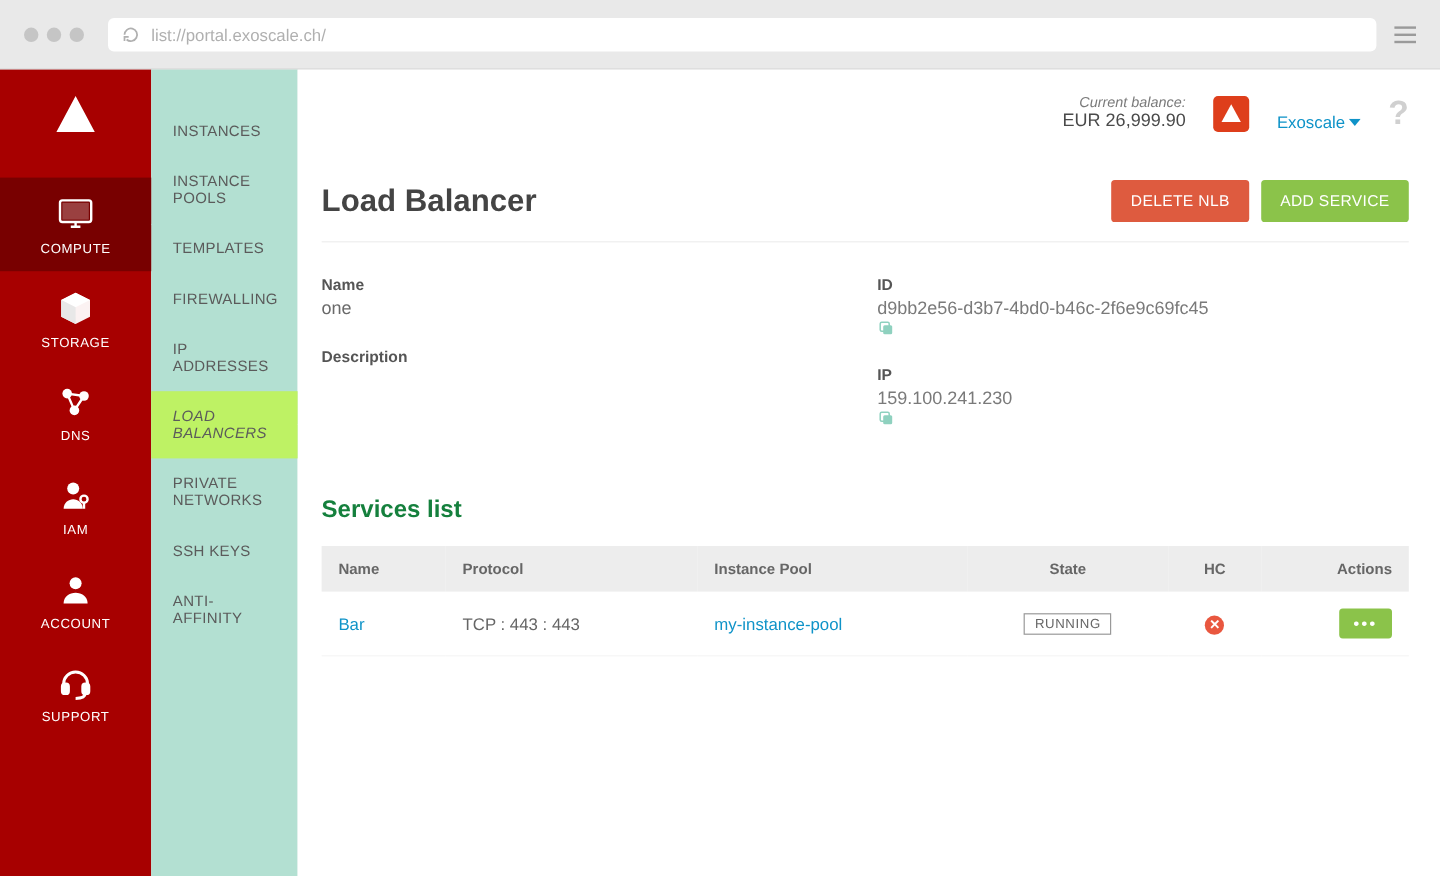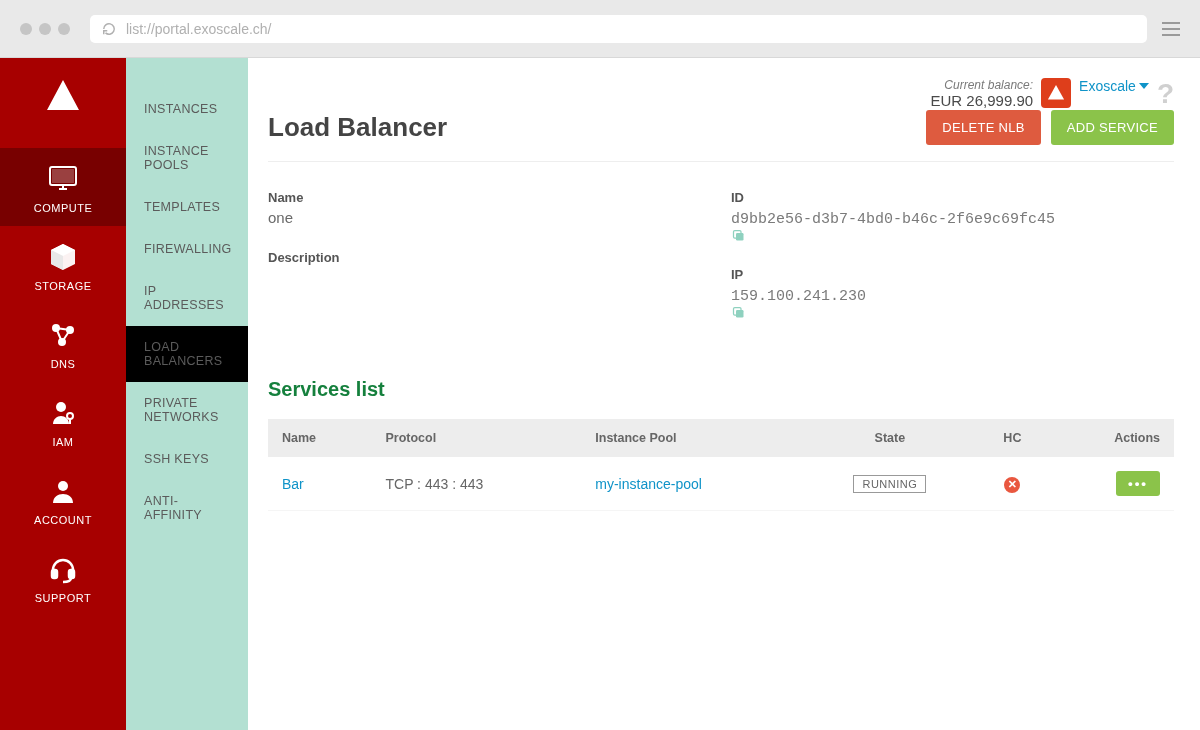--- a/index.html
+++ b/index.html
@@ -20,46 +20,46 @@
   .sidebar-primary { width:126px; background:#a70000; color:#fff; display:flex; flex-direction:column; align-items:center; padding-top:18px; }
   .brand-logo { width:40px; height:40px; margin-bottom:32px; }
   .nav-item { width:100%; display:flex; flex-direction:column; align-items:center; padding:14px 0 12px; cursor:pointer; }
   .nav-item.active { background:#780000; position:relative;text-align:center; }
   .nav-item .nav-icon { width:34px; height:34px; display:flex; align-items:center; justify-content:center; margin-bottom:6px; }
   .nav-item .nav-label { font-size:11px; letter-spacing:.5px; }
 
   
   .sidebar-secondary { width:122px; background:#b3e0d2; padding:30px 0 0 0; }
   .sub-item { display:block; padding:14px 18px; font-size:12.5px; color:#5b5b5b; letter-spacing:.3px; cursor:pointer; position:relative; }
-  .sub-item.active { background:#000000; }
+  .sub-item.active { background:#bef264;font-style:italic; }
   .sub-item.active::after { content:""; position:absolute; right:-10px; top:50%; transform:translateY(-50%); border:10px solid transparent; border-right-color:#fff; }
   
   .sidebar-primary .nav-item.active::after { content:""; position:absolute; right:-10px; top:50%; transform:translateY(-50%); border:10px solid transparent; border-right-color:#b3e0d2; }
 
   
   .main { flex:1; background:#fff; padding:20px 26px 0 20px; overflow:auto; }
-  .topbar { display:flex; justify-content:flex-end; align-items:flex-start; gap:8px; }
+  .topbar { display:flex; justify-content:flex-end; align-items:flex-end; gap:23px; margin-bottom:40px; }
   .balance { text-align:right; font-size:13px; color:#4a4a4a; line-height:1.2; }
   .balance .lbl { font-style:italic; color:#7a7a7a; font-size:12px; }
   .balance .amt { font-weight:400; font-size:15px; }
   .org-logo { width:30px; height:30px; background:#de3e1b; border-radius:4px; display:flex; align-items:center; justify-content:center; }
   .org-switch { color:#0f93c8; font-size:14px; cursor:pointer; display:flex; align-items:center; gap:3px; }
   .help-ic { font-size:28px; color:#d0d0d0; font-weight:700; cursor:pointer;}
 
   .page-head { display:flex; justify-content:space-between; align-items:center; border-bottom:1px solid #eee; padding-bottom:16px; margin-bottom:22px; }
   .page-title { font-size:26px; font-weight:700; color:#444; }
   .btn { border:none; color:#fff; font-size:13px; font-weight:400; padding:10px 16px; border-radius:3px; cursor:pointer; letter-spacing:.3px;}
   .btn-danger { background:#de5b3f; }
   .btn-success { background:#8bc34a; }
   .btn-row { display:flex; gap:10px; }
 
   .details-grid { display:grid; grid-template-columns: 1fr 1fr; row-gap:6px; column-gap:20px; margin-bottom:40px;}
   .detail-label { font-size:13px; font-weight:700; color:#555; padding-top:6px;}
   .detail-value { font-size:15px; color:#6a6a6a; padding:4px 0 18px; }
-  .mono { font-family: Liberation Mono, monospace; color:#7a7a7a; font-size:15px;}
+  .mono { font-family: Liberation Sans, sans-serif; color:#7a7a7a; font-size:15px;}
   .copy-ic { color:#8fd1bf; margin-left:6px; cursor:pointer; font-size:15px;}
 
   .section-title { font-size:20px; font-weight:700; color:#15803d; margin-bottom:18px; }
   table { width:100%; border-collapse:collapse; }
   thead th { background:#ededed; font-size:12.5px; font-weight:700; color:#666; text-align:left; padding:12px 14px; }
   thead th.center { text-align:center; }
   thead th.right { text-align:right; }
   tbody td { padding:14px; font-size:14px; color:#666; border-bottom:1px solid #f5f5f5;}
   tbody td a { color:#0f93c8; text-decoration:none; }
   .state-badge { display:inline-block; border:1px solid #999; padding:2px 8px; font-size:11px; letter-spacing:.5px; color:#666; }

